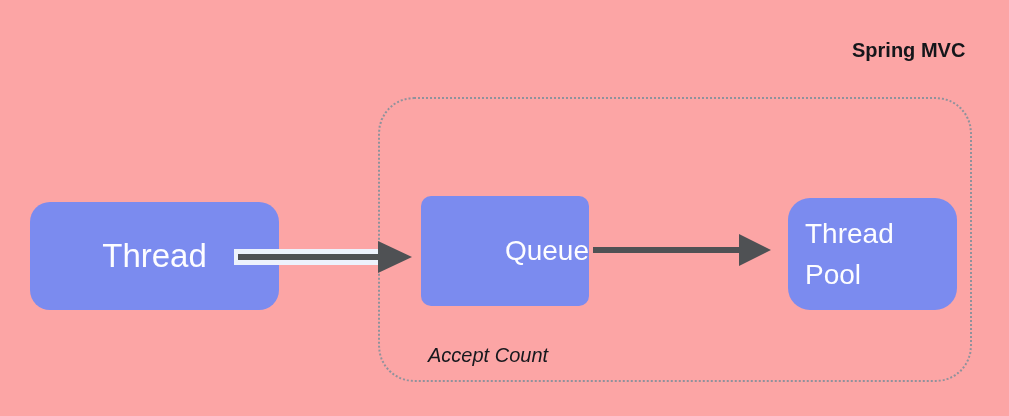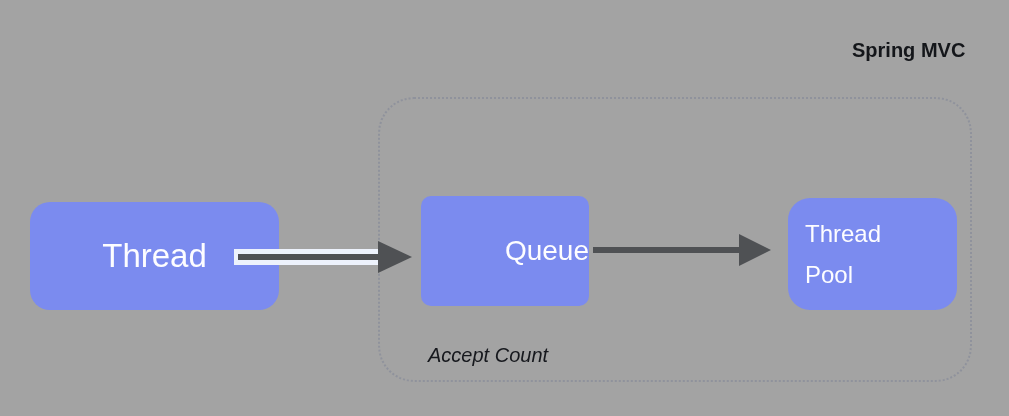--- a/index.html
+++ b/index.html
@@ -1,21 +1,21 @@
 <!DOCTYPE html>
 <html><head>
 <meta charset="utf-8">
 <style>
   * { margin: 0; padding: 0; box-sizing: border-box; }
   html, body { background: #edf2fc; }
   .stage {
     position: relative;
     width: 1009px;
     height: 416px;
-    background: #a3a3a3;
+    background: #fca5a5;
     overflow: hidden;
     font-family: "Liberation Sans", sans-serif;
   }
   .boundary {
     position: absolute;
     left: 378px;
     top: 97px;
     width: 594px;
     height: 285px;
     border: 2px dotted #8f929c;
@@ -64,21 +64,21 @@
     justify-content: flex-end;
   }
   .node-threadpool {
     left: 788px;
     top: 198px;
     width: 169px;
     height: 112px;
     border-radius: 22px;
     padding-left: 17px;
     padding-right: 28px;
-    font-size: 24px;
+    font-size: 28px;
     line-height: 41px;
   }
   .arrow-svg { position: absolute; overflow: visible; }
   .edge-label {
     position: absolute;
     font-size: 20px;
     font-style: italic;
     color: #16181d;
     white-space: nowrap;
   }

